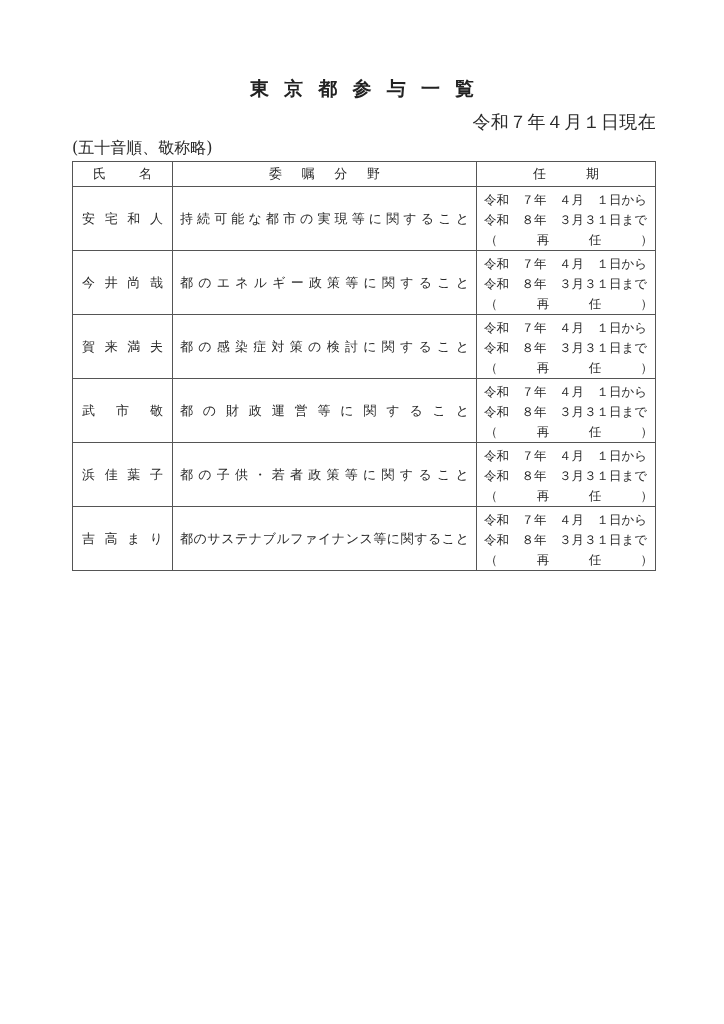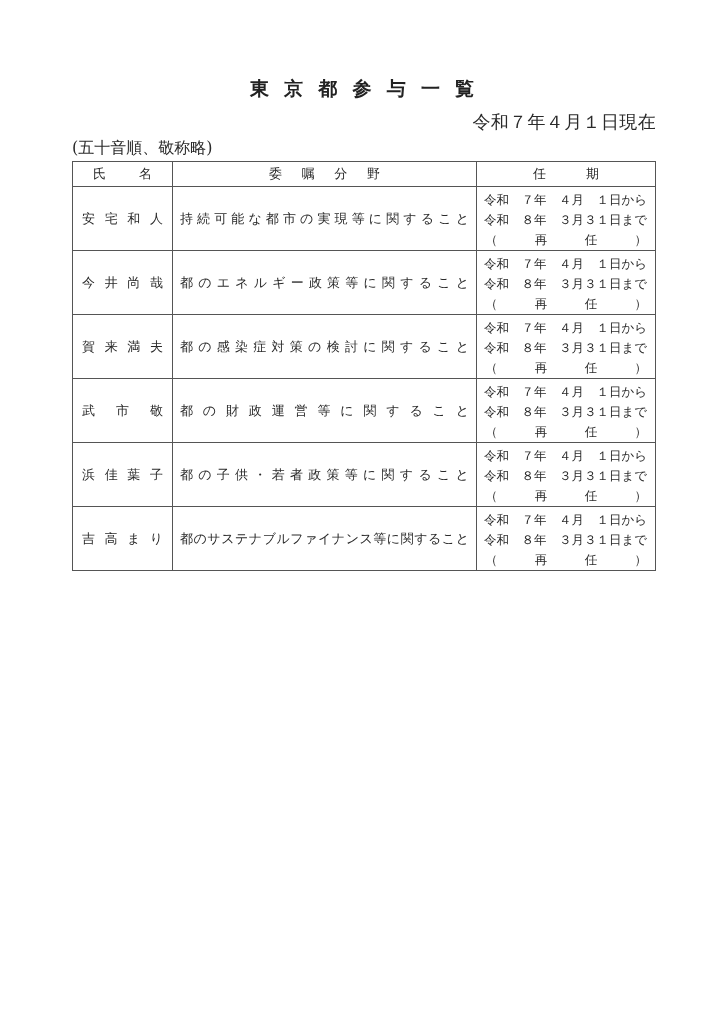--- a/index.html
+++ b/index.html
@@ -67,21 +67,21 @@
   .roster tbody td { height: 61px; vertical-align: middle; }
   .jst { display: flex; justify-content: space-between; }
   .jst span { display: inline-block; }
   .hdr-name  { padding: 0 20px; }
   .hdr-field { padding: 0 96px; }
   .hdr-term  { padding: 0 56px; }
   .cell-name  { padding: 0 9px; }
   .cell-field { padding: 0 7px; }
   td.cell-term {
     vertical-align: top;
-    padding: 2px 7px 0 7px;
+    padding: 2px 1px 0 7px;
     font-size: 12.5px;
   }
   .term-line { line-height: 20px; white-space: pre; }
   .term-note { line-height: 20px; padding: 0 1px; }
 </style>
 </head>
 <body>
 
 <div class="page">
 

